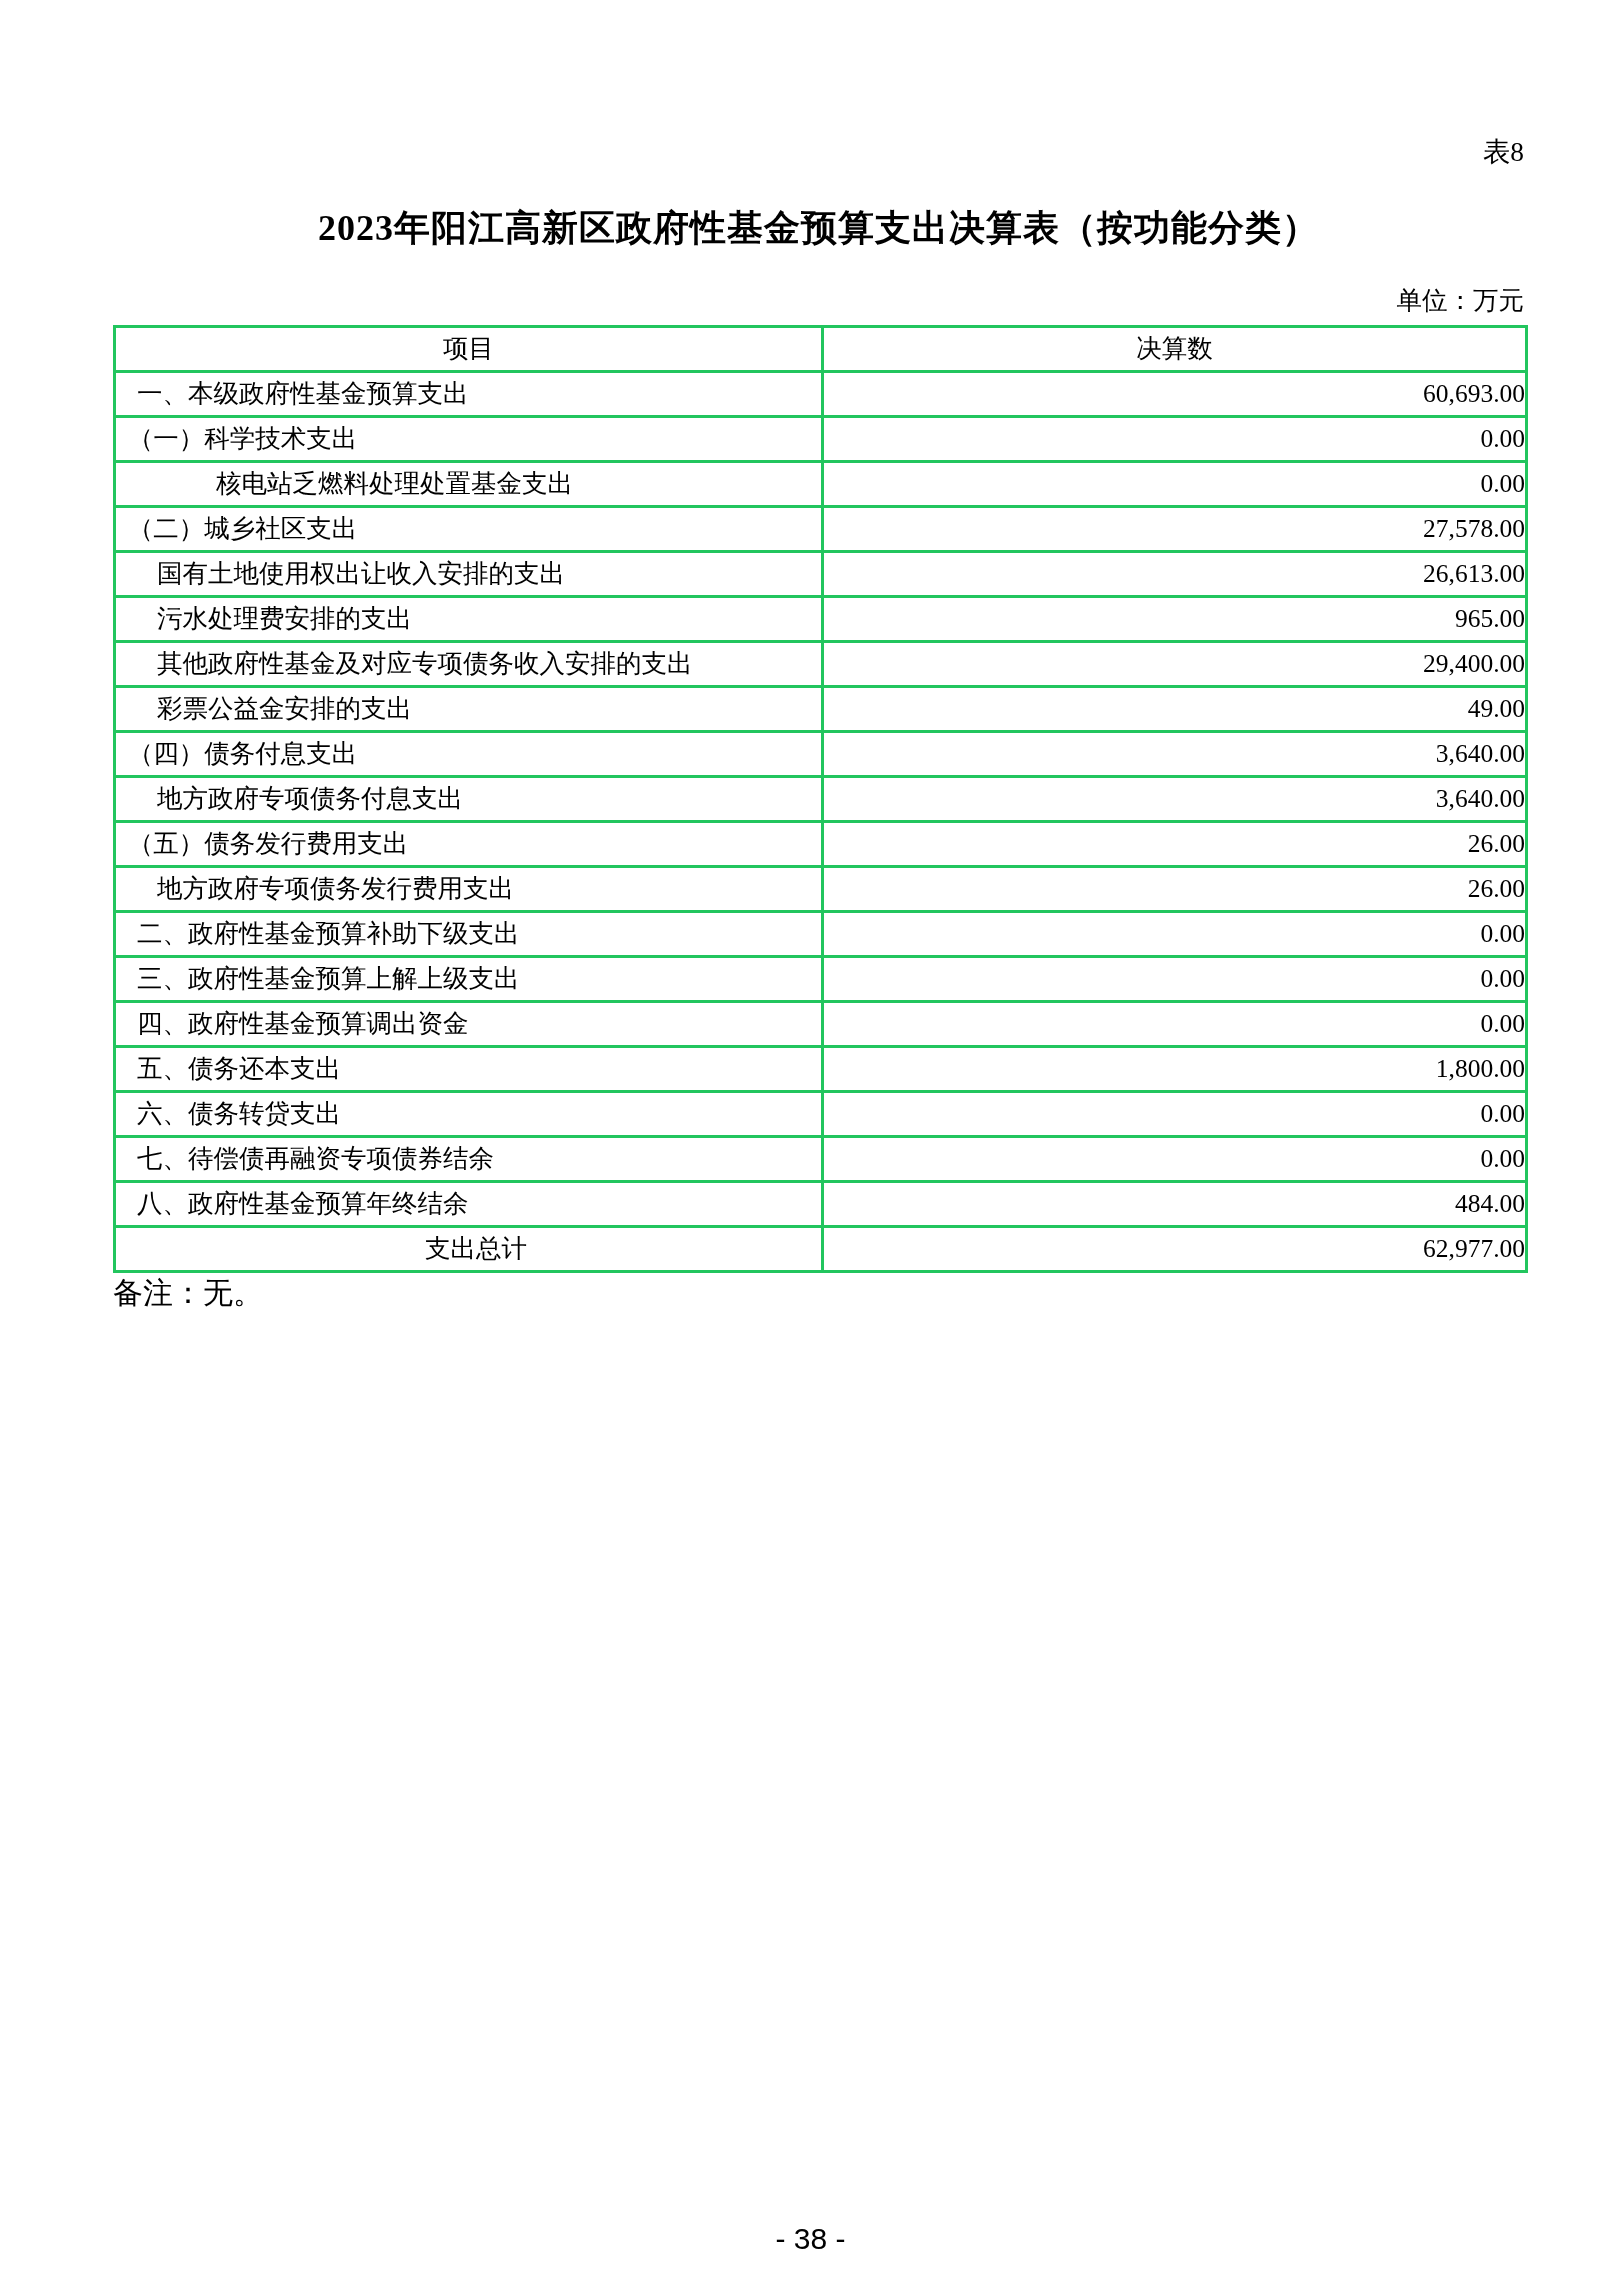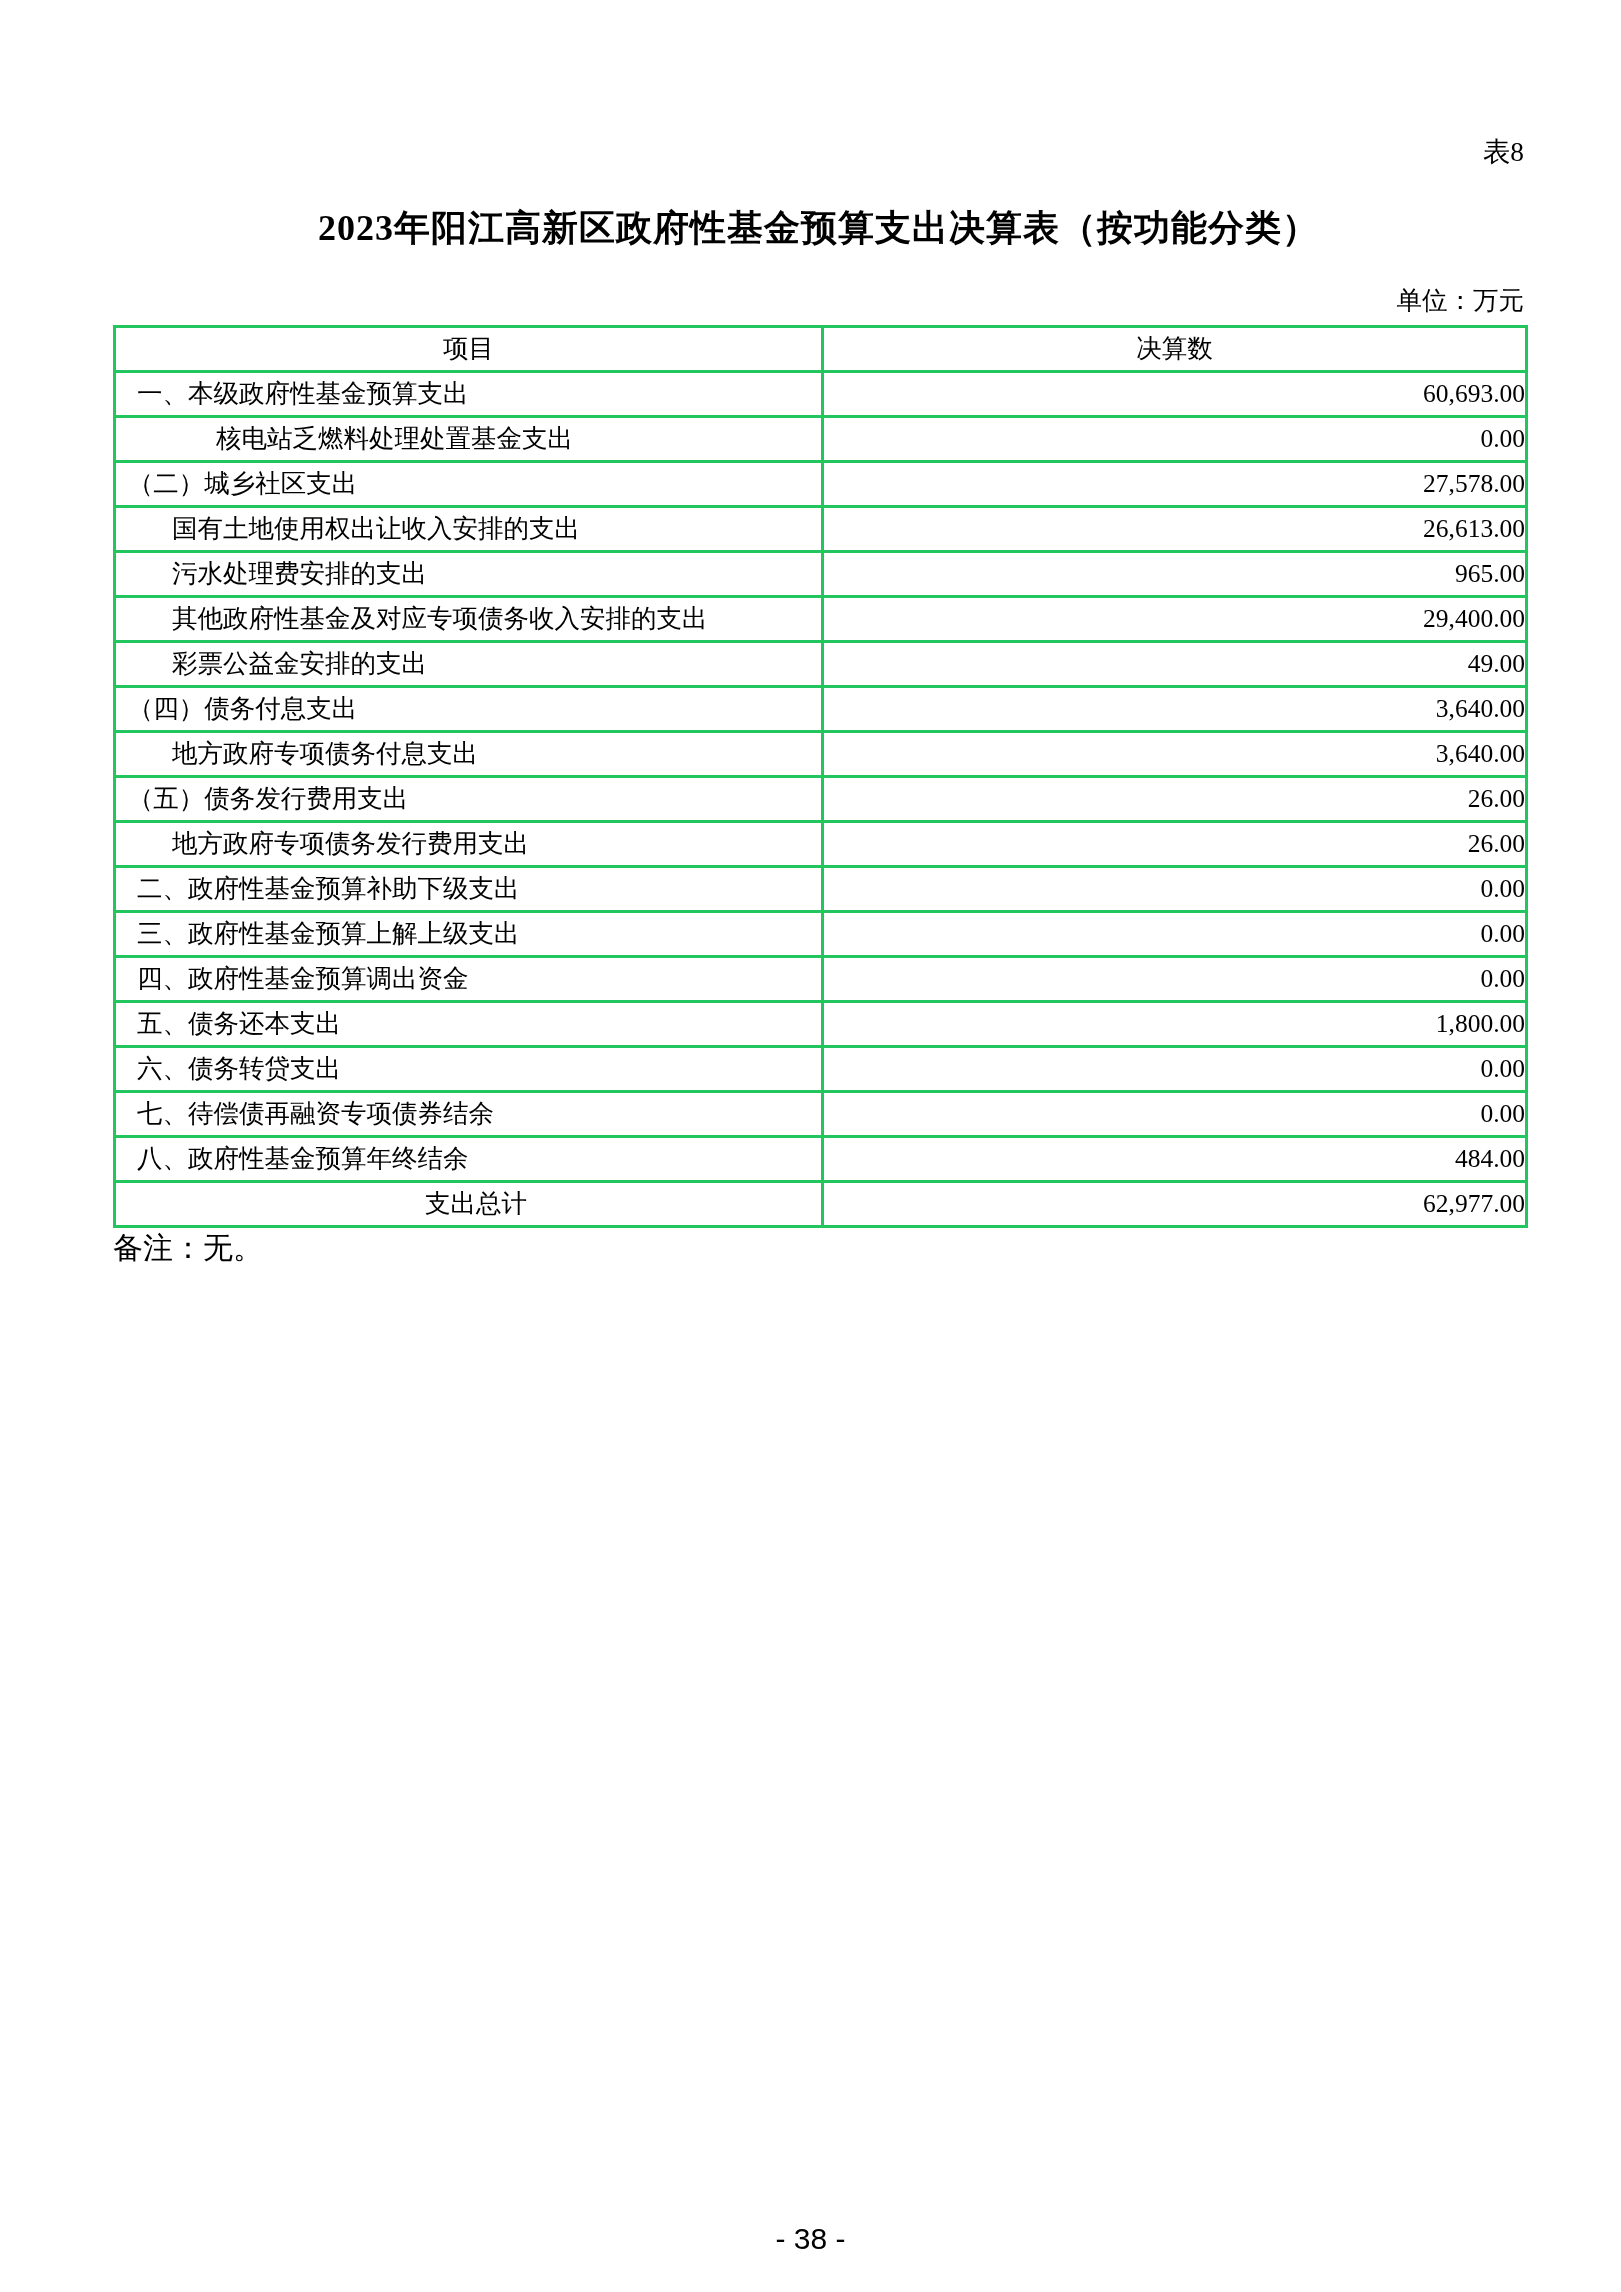--- a/index.html
+++ b/index.html
@@ -57,21 +57,21 @@
     font-size: 25.5px;
     font-weight: normal;
     line-height: 1.1;
     overflow: hidden;
     white-space: nowrap;
   }
   table.budget th { text-align: center; }
   td.item { text-align: left; padding-left: 11.8px; }
   td.item.indent0 { padding-left: 21px; }
   td.item.indent1 { padding-left: 11.8px; }
-  td.item.indent2 { padding-left: 56px; }
+  td.item.indent2 { padding-left: 41px; }
   td.item.indent3 { padding-left: 100px; }
   td.item.center  { text-align: center; padding-left: 15px; }
   td.val {
     text-align: right;
     padding-right: 4.9px;
   }
   .note {
     margin-top: 5.9px;
     font-size: 30px;
     line-height: 27.4px;
@@ -110,20 +110,24 @@
           <th>项目</th>
           <th>决算数</th>
         </tr>
       </thead>
       <tbody>
           <tr>
     <td class="item indent0">一、本级政府性基金预算支出</td>
     <td class="val">60,693.00</td>
   </tr>
           <tr>
+    <td class="item indent1">（一）科学技术支出</td>
+    <td class="val">0.00</td>
+  </tr>
+          <tr>
     <td class="item indent3">核电站乏燃料处理处置基金支出</td>
     <td class="val">0.00</td>
   </tr>
           <tr>
     <td class="item indent1">（二）城乡社区支出</td>
     <td class="val">27,578.00</td>
   </tr>
           <tr>
     <td class="item indent2">国有土地使用权出让收入安排的支出</td>
     <td class="val">26,613.00</td>

